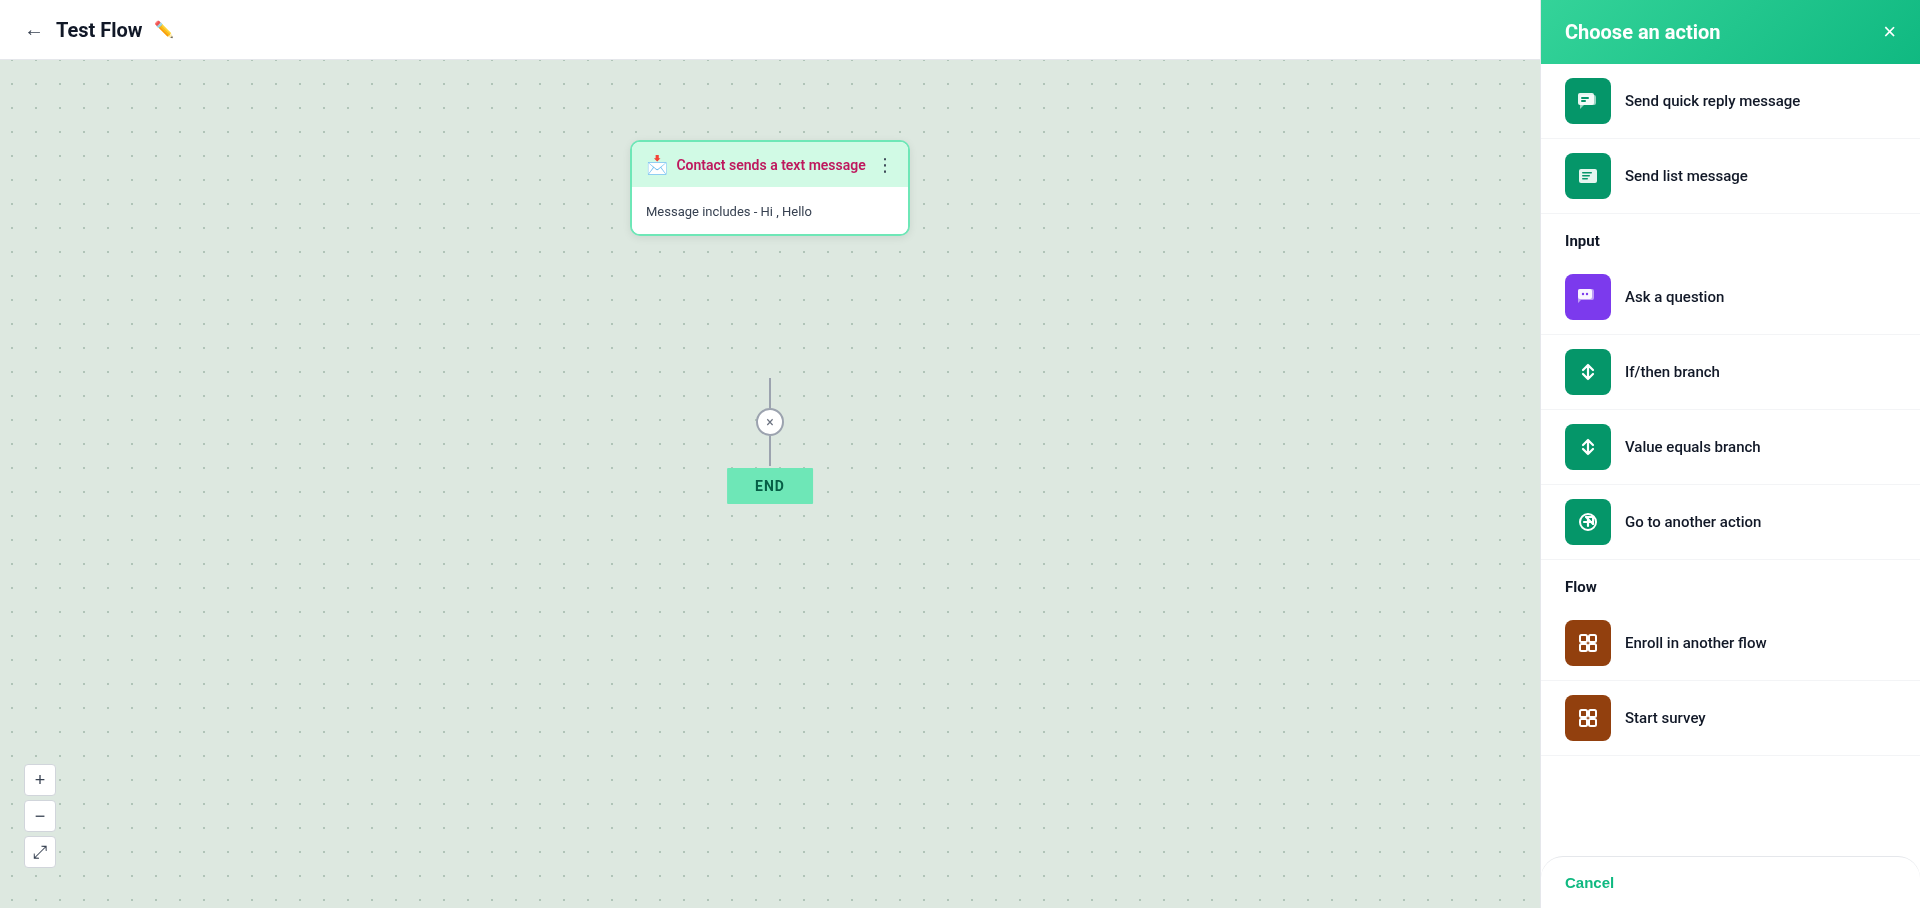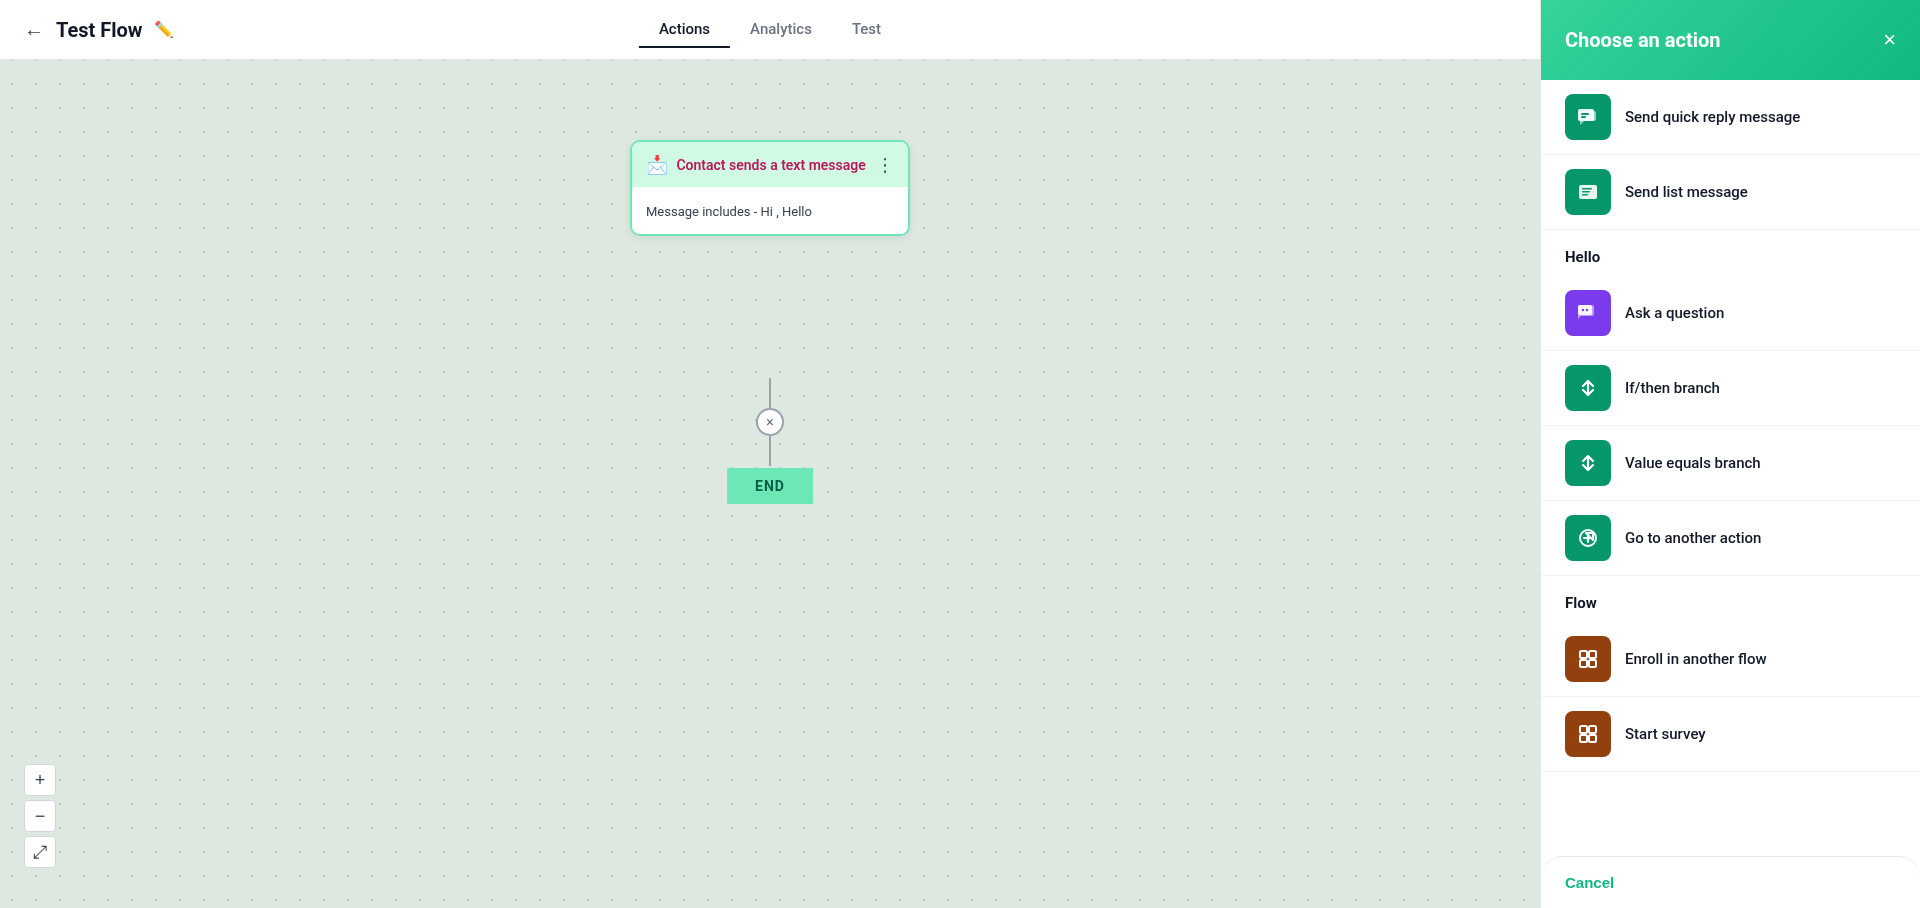--- a/index.html
+++ b/index.html
@@ -201,21 +201,21 @@
       width: 380px;
       background: #fff;
       border-left: 1px solid #e5e7eb;
       display: flex;
       flex-direction: column;
       height: 908px;
       overflow: hidden;
     }
     .panel-header {
       background: linear-gradient(135deg, #34d399 0%, #10b981 100%);
-      padding: 28px 24px;
+      padding: 20px 24px;
       display: flex;
       align-items: center;
       justify-content: space-between;
     }
     .panel-title {
       font-size: 20px;
       font-weight: 700;
       color: #fff;
     }
     .panel-close-btn {
@@ -297,31 +297,20 @@
 
   <div class="top-bar">
     <div class="top-bar-left">
       <button class="back-btn">
         <span>←</span>
       </button>
       <span class="flow-title">Test Flow</span>
       <span class="edit-icon">✏️</span>
     </div>
 
-    <div class="tabs">
-      <div class="tab active">
-        <span>Actions</span>
-      </div>
-      <div class="tab">
-        <span>Analytics</span>
-      </div>
-      <div class="tab">
-        <span>Test</span>
-      </div>
-    </div>
     <div style="width:80px"></div>
   </div>
 
   <div class="canvas-content">
 
     <div class="flow-node">
       <div class="flow-node-header">
         <div class="flow-node-header-left">
           <span class="node-icon">📩</span>
           <span class="node-title">Contact sends a text message</span>
@@ -390,21 +379,21 @@
             <rect x="6" y="8" width="10" height="1.5" rx="0.75" fill="#059669"></rect>
             <rect x="6" y="11" width="8" height="1.5" rx="0.75" fill="#059669"></rect>
             <rect x="6" y="14" width="6" height="1.5" rx="0.75" fill="#059669"></rect>
           </svg>
         </div>
         <span class="action-label">Send list message</span>
       </div>
     </div>
 
     <div>
-      <div class="panel-section-label">Hello</div>
+      <div class="panel-section-label">Input</div>
       <div class="action-item">
         <div class="action-icon-box icon-purple">
           <svg width="24" height="24" viewBox="0 0 24 24" fill="none" xmlns="http://www.w3.org/2000/svg">
             <rect x="2" y="4" width="14" height="10" rx="2" fill="white" opacity="0.9"></rect>
             <path d="M2 18l3-3h11a2 2 0 002-2V6a2 2 0 00-2-2H4a2 2 0 00-2 2v12z" fill="white" opacity="0.5"></path>
             <circle cx="7" cy="9" r="1.2" fill="#7c3aed"></circle>
             <circle cx="11" cy="9" r="1.2" fill="#7c3aed"></circle>
           </svg>
         </div>
         <span class="action-label">Ask a question</span>

